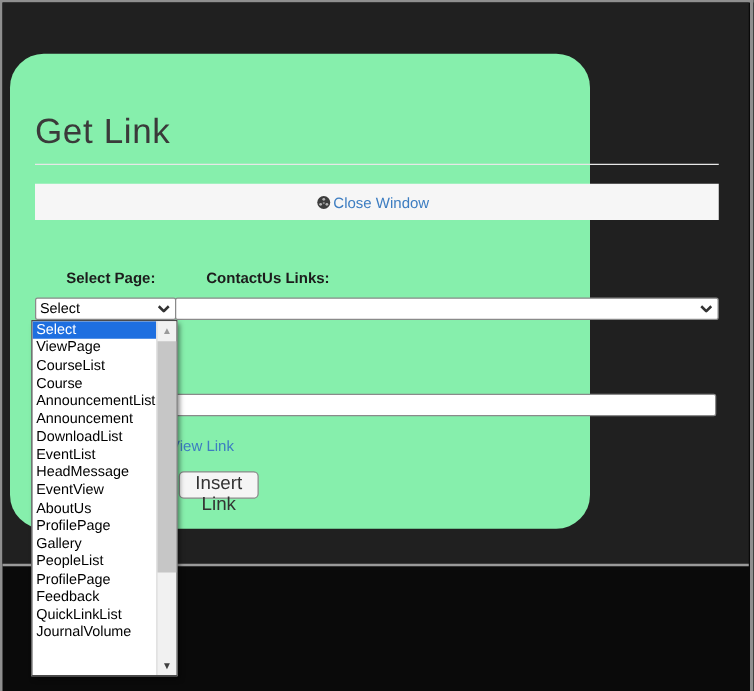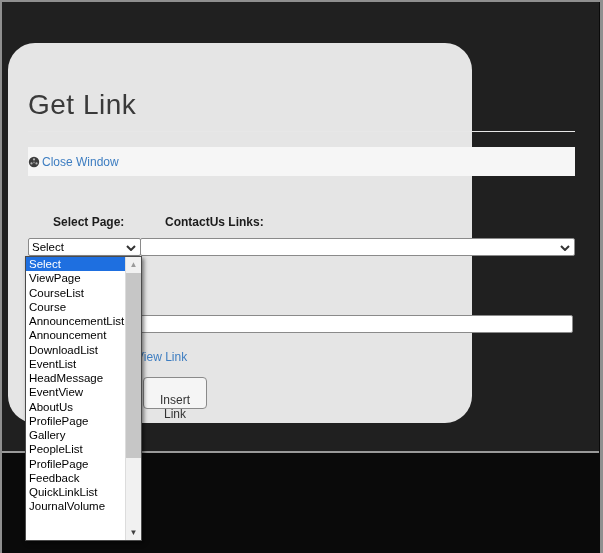--- a/index.html
+++ b/index.html
@@ -13,30 +13,30 @@
   .edge.top{left:0;top:0;width:603px;height:2px;}
   .edge.left{left:0;top:0;width:2px;height:553px;}
   .edge.right{right:0;top:0;width:3px;height:553px;}
 
   .window-frame{
     position:absolute;left:2px;top:2px;width:597px;height:451px;
     background:#202020;border-bottom:2px solid #9a9a9a;z-index:2;
   }
   .window{
     position:absolute;left:8px;top:43px;width:464px;height:380px;
-    background:#e5e5e5;z-index:3;border-radius:27px;
+    background:#86efac;z-index:3;border-radius:27px;
   }
   .page-title{
     position:absolute;left:20px;top:46px;margin:0;
     font-size:28px;font-weight:400;color:#3a3a3a;letter-spacing:.5px;
   }
   .rule{position:absolute;left:20px;top:88px;width:547px;height:1px;background:#e7e7e7;}
   .toolbar{
     position:absolute;left:20px;top:104px;width:547px;height:29px;
-    background:#f6f6f6;display:flex;align-items:center;justify-content:flex-start;
+    background:#f6f6f6;display:flex;align-items:center;justify-content:center;
     padding-right:7px;
   }
   .close-link{
     display:inline-flex;align-items:center;gap:2px;
     color:#3d7dc1;font-size:12px;text-decoration:none;cursor:pointer;
   }
   .lbl{position:absolute;font-size:12px;font-weight:bold;color:#1c1c1c;margin-left:25px;}
   .lbl.select-page{left:20px;top:172px;}
   .lbl.possible-links{left:132px;top:172px;}
 
@@ -55,22 +55,22 @@
     border:1px solid #8a8a8a;border-radius:2px;background:#fff;
     font-family:"Liberation Sans", sans-serif;font-size:11.5px;padding:0 3px;
   }
   .view-link{
     position:absolute;left:128px;top:307px;
     color:#3d7dc1;font-size:12px;text-decoration:none;cursor:pointer;
   }
   .insert-btn{
     position:absolute;left:135px;top:334px;width:64px;height:22px;
     background:#f5f5f5;border:1px solid #8a8a8a;border-radius:4px;
-    font-family:"Liberation Sans", sans-serif;font-size:12px;color:#333;
-    cursor:pointer;padding:15px;
+    font-family:"Liberation Sans", sans-serif;font-size:15px;color:#333;
+    cursor:pointer;padding:0;
   }
 
   
   .listbox{
     position:absolute;left:25px;top:256px;width:117px;height:285px;
     background:#fff;border:1px solid #4b4b4b;z-index:10;
     box-shadow:2px 2px 4px rgba(0,0,0,.5);
   }
   .options{position:absolute;left:0;top:0;right:16px;bottom:0;overflow:hidden;}
   .option{

